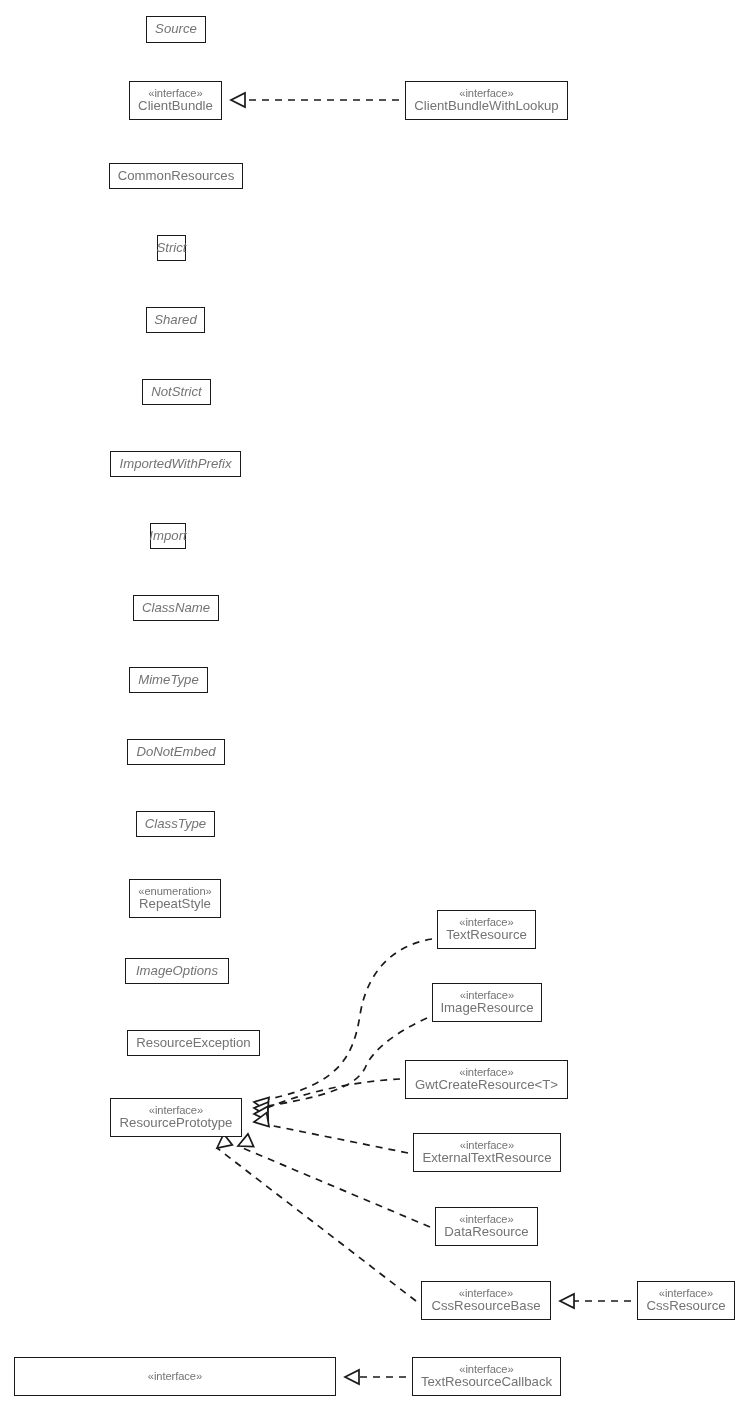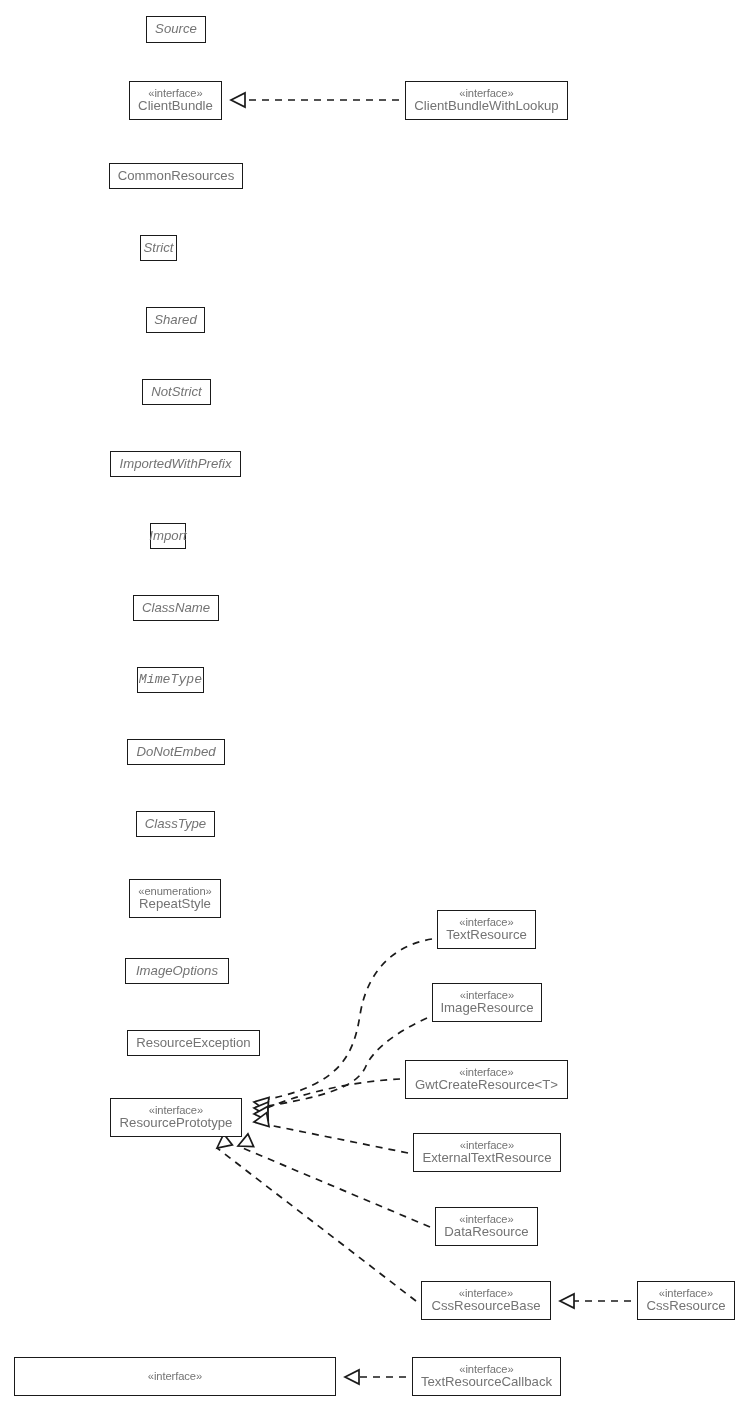--- a/index.html
+++ b/index.html
@@ -89,39 +89,39 @@
         <div class="stereotype">«interface»</div>
         <div class="node-title">ClientBundle</div>
       </div>
       <div class="uml-node" style="left: 405px; top: 81px; width: 163px; height: 39px;">
         <div class="stereotype">«interface»</div>
         <div class="node-title">ClientBundleWithLookup</div>
       </div>
       <div class="uml-node" style="left: 109px; top: 163px; width: 134px; height: 26px;">
         <div class="node-title">CommonResources</div>
       </div>
-      <div class="uml-node italic" style="left: 140px; top: 235px; width: 37px; height: 26px;">
+      <div class="uml-node italic" style="left: 157px; top: 235px; width: 29px; height: 26px;">
         <div class="node-title">Strict</div>
       </div>
       <div class="uml-node italic" style="left: 146px; top: 307px; width: 59px; height: 26px;">
         <div class="node-title">Shared</div>
       </div>
       <div class="uml-node italic" style="left: 142px; top: 379px; width: 69px; height: 26px;">
         <div class="node-title">NotStrict</div>
       </div>
       <div class="uml-node italic" style="left: 110px; top: 451px; width: 131px; height: 26px;">
         <div class="node-title">ImportedWithPrefix</div>
       </div>
       <div class="uml-node italic" style="left: 150px; top: 523px; width: 36px; height: 26px;">
         <div class="node-title">Import</div>
       </div>
       <div class="uml-node italic" style="left: 133px; top: 595px; width: 86px; height: 26px;">
         <div class="node-title">ClassName</div>
       </div>
-      <div class="uml-node italic" style="left: 137px; top: 667px; width: 67px; height: 26px; font-family: Liberation Mono, monospace;">
+      <div class="uml-node italic" style="left: 129px; top: 667px; width: 79px; height: 26px;">
         <div class="node-title">MimeType</div>
       </div>
       <div class="uml-node italic" style="left: 127px; top: 739px; width: 98px; height: 26px;">
         <div class="node-title">DoNotEmbed</div>
       </div>
       <div class="uml-node italic" style="left: 136px; top: 811px; width: 79px; height: 26px;">
         <div class="node-title">ClassType</div>
       </div>
       <div class="uml-node" style="left: 129px; top: 879px; width: 92px; height: 39px;">
         <div class="stereotype">«enumeration»</div>

